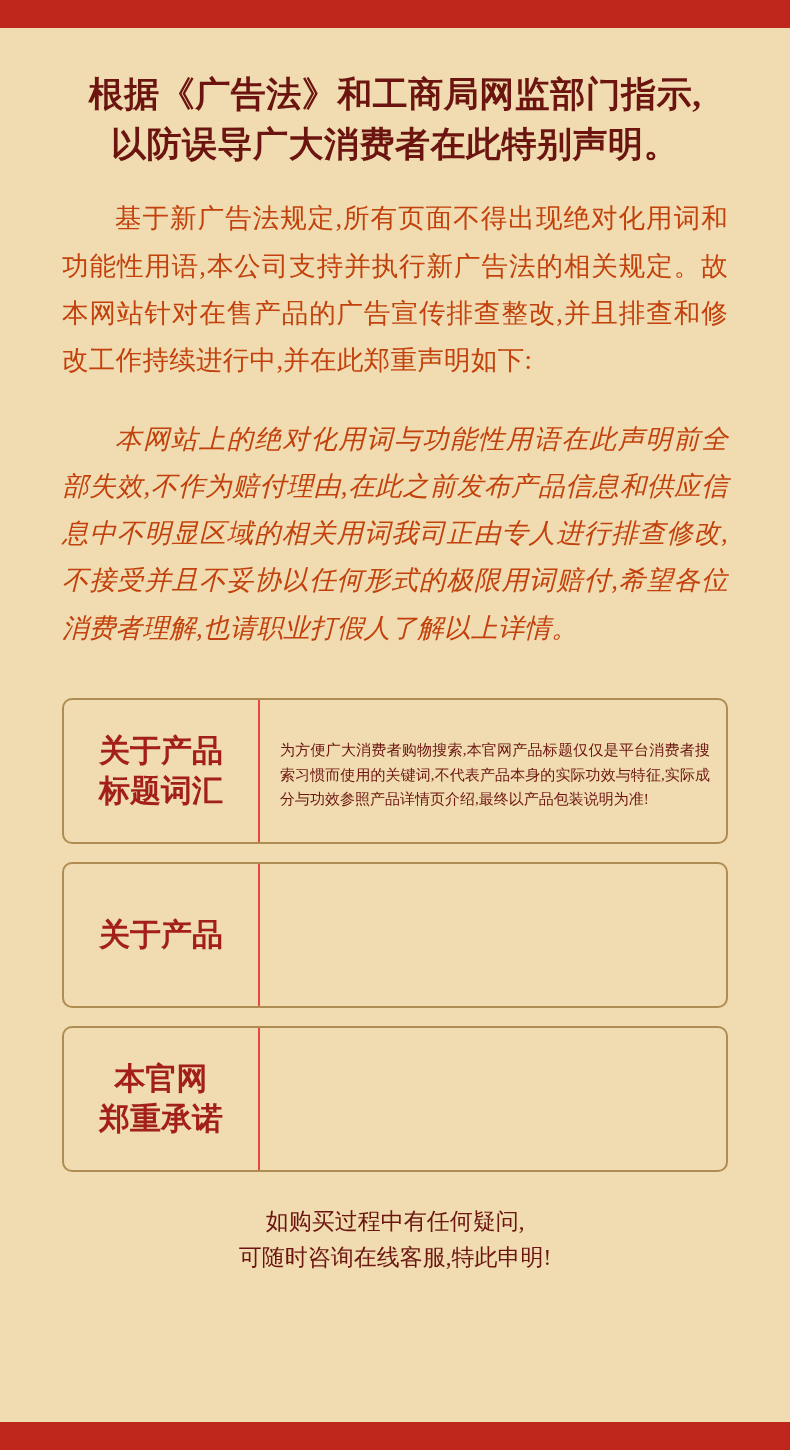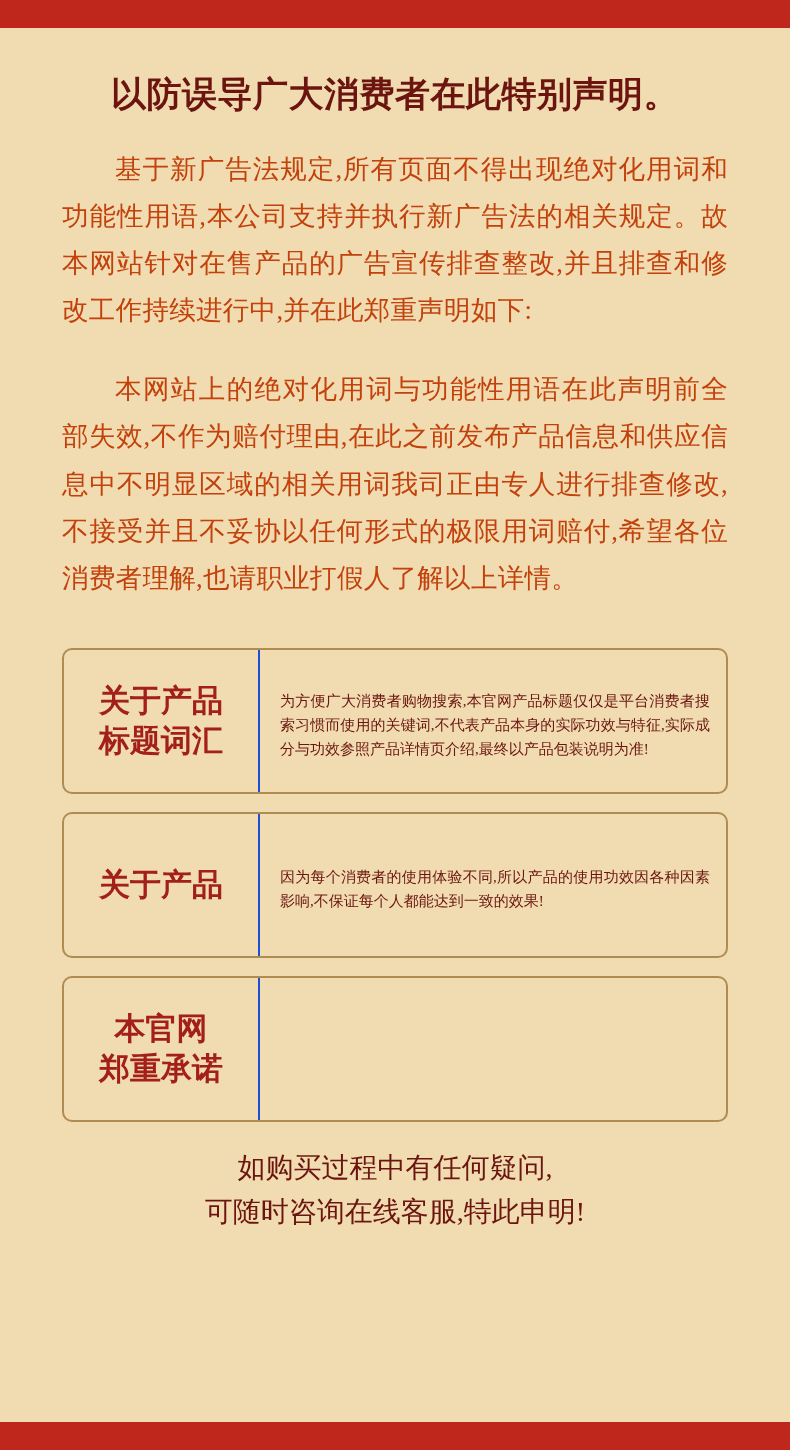--- a/index.html
+++ b/index.html
@@ -63,20 +63,21 @@
     font-size: 26.5px;
     line-height: 1.78;
     text-align: justify;
     text-justify: inter-ideograph;
     text-indent: 2em;
     margin-top: 26px;
     letter-spacing: 0.3px;
   }
   .body-para.second {
     margin-top: 32px;
+    font-style: italic;
   }
   .cards {
     margin-top: 46px;
   }
   .card {
     border: 2px solid #b08c52;
     border-radius: 10px;
     display: flex;
     align-items: stretch;
     margin-bottom: 18px;
@@ -87,58 +88,59 @@
     width: 196px;
     flex: 0 0 196px;
     display: flex;
     flex-direction: column;
     align-items: center;
     justify-content: center;
     color: #a3201a;
     font-weight: bold;
     font-size: 31px;
     line-height: 1.28;
-    border-right: 2px solid #1d4ed8;
+    border-right: 2px solid #ef4444;
     padding: 10px 4px;
     box-sizing: border-box;
     text-align: center;
   }
   .card-body {
     flex: 1 1 auto;
     display: flex;
     align-items: center;
     color: #6b1410;
     font-size: 15px;
     line-height: 1.62;
     padding: 24px 16px 16px 20px;
     text-align: justify;
     text-justify: inter-ideograph;
     box-sizing: border-box;
   }
   .footer {
-    margin-top: 24px;
+    margin-top: 32px;
     text-align: center;
     color: #6b1410;
-    font-size: 28px;
+    font-size: 23px;
     line-height: 1.58;
   }
   .footer .fl {
     display: block;
   }
 </style>
 </head>
 <body>
 
 <div class="page">
 
   <div class="top-band"></div>
 
   <div class="panel">
 
     <div class="headline">
+      <span class="l1">根据《广告法》和工商局网监部门指示,</span>
       <span class="l2">以防误导广大消费者在此特别声明。</span>
     </div>
 
     <div class="body-para first">基于新广告法规定,所有页面不得出现绝对化用词和功能性用语,本公司支持并执行新广告法的相关规定。故本网站针对在售产品的广告宣传排查整改,并且排查和修改工作持续进行中,并在此郑重声明如下:</div>
 
     <div class="body-para second">本网站上的绝对化用词与功能性用语在此声明前全部失效,不作为赔付理由,在此之前发布产品信息和供应信息中不明显区域的相关用词我司正由专人进行排查修改,不接受并且不妥协以任何形式的极限用词赔付,希望各位消费者理解,也请职业打假人了解以上详情。</div>
 
     <div class="cards">
 
       <div class="card">
@@ -146,21 +148,20 @@
           <span>关于产品</span>
           <span>标题词汇</span>
         </div>
         <div class="card-body">为方便广大消费者购物搜索,本官网产品标题仅仅是平台消费者搜索习惯而使用的关键词,不代表产品本身的实际功效与特征,实际成分与功效参照产品详情页介绍,最终以产品包装说明为准!</div>
       </div>
 
       <div class="card">
         <div class="card-title">
           <span>关于产品</span>
         </div>
-        <div class="card-body">因为每个消费者的使用体验不同,所以产品的使用功效因各种因素影响,不保证每个人都能达到一致的效果!</div>
       </div>
 
       <div class="card">
         <div class="card-title">
           <span>本官网</span>
           <span>郑重承诺</span>
         </div>
       </div>
 
     </div>

